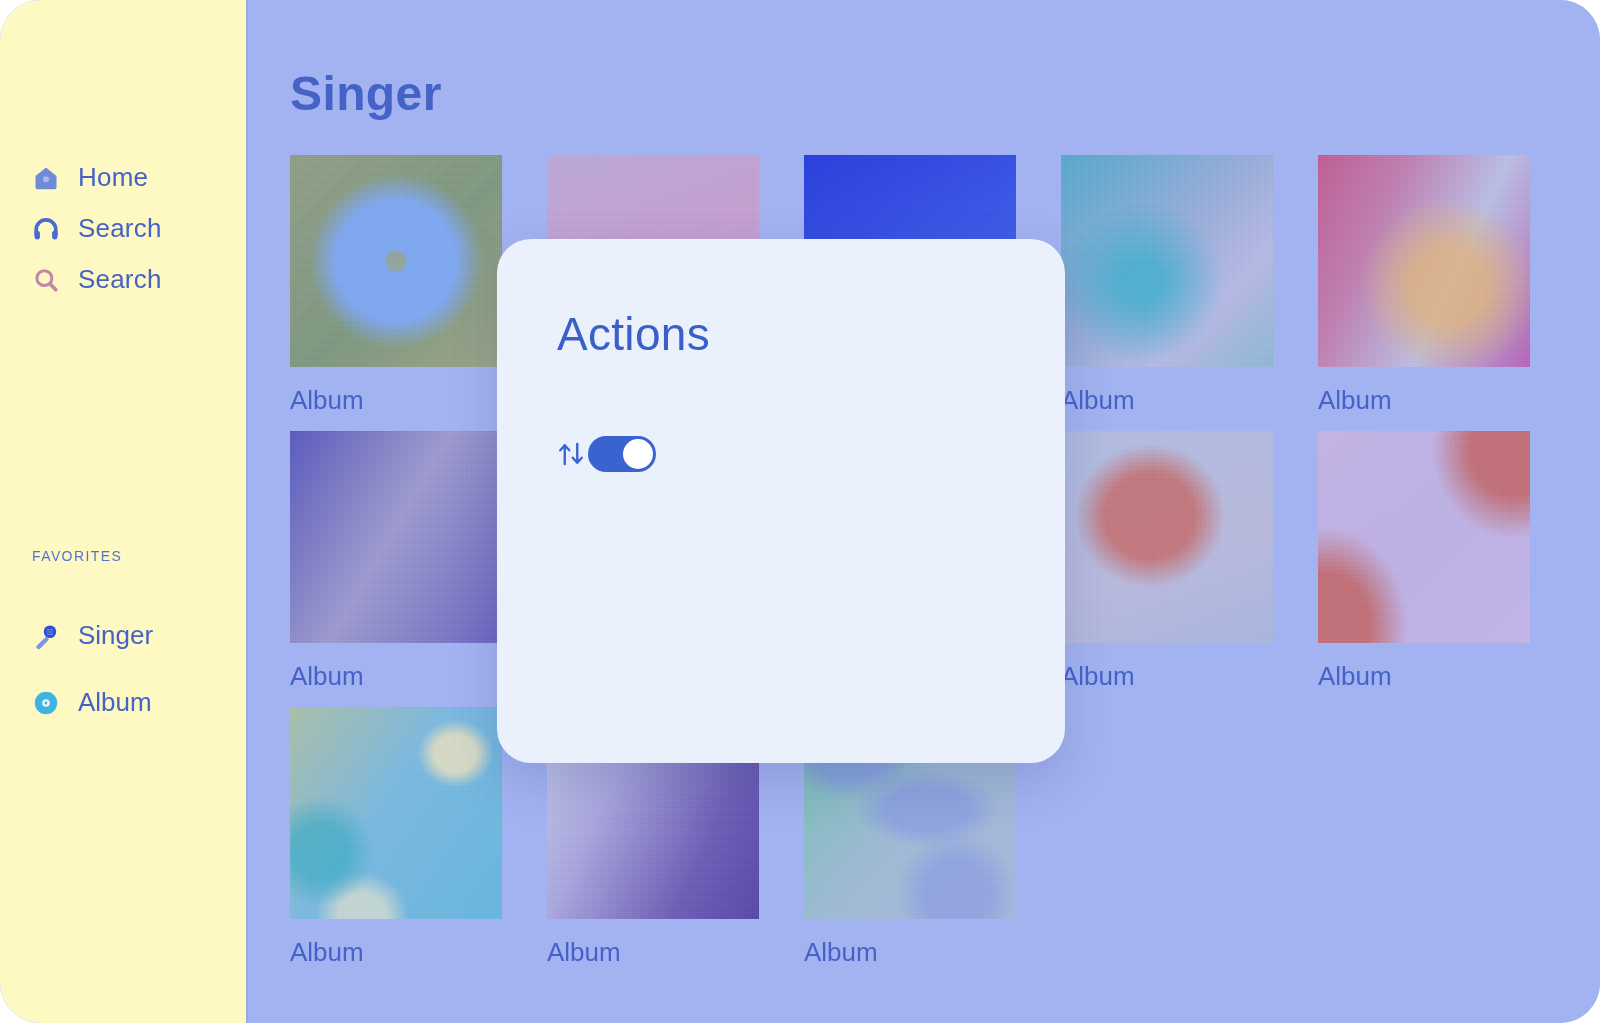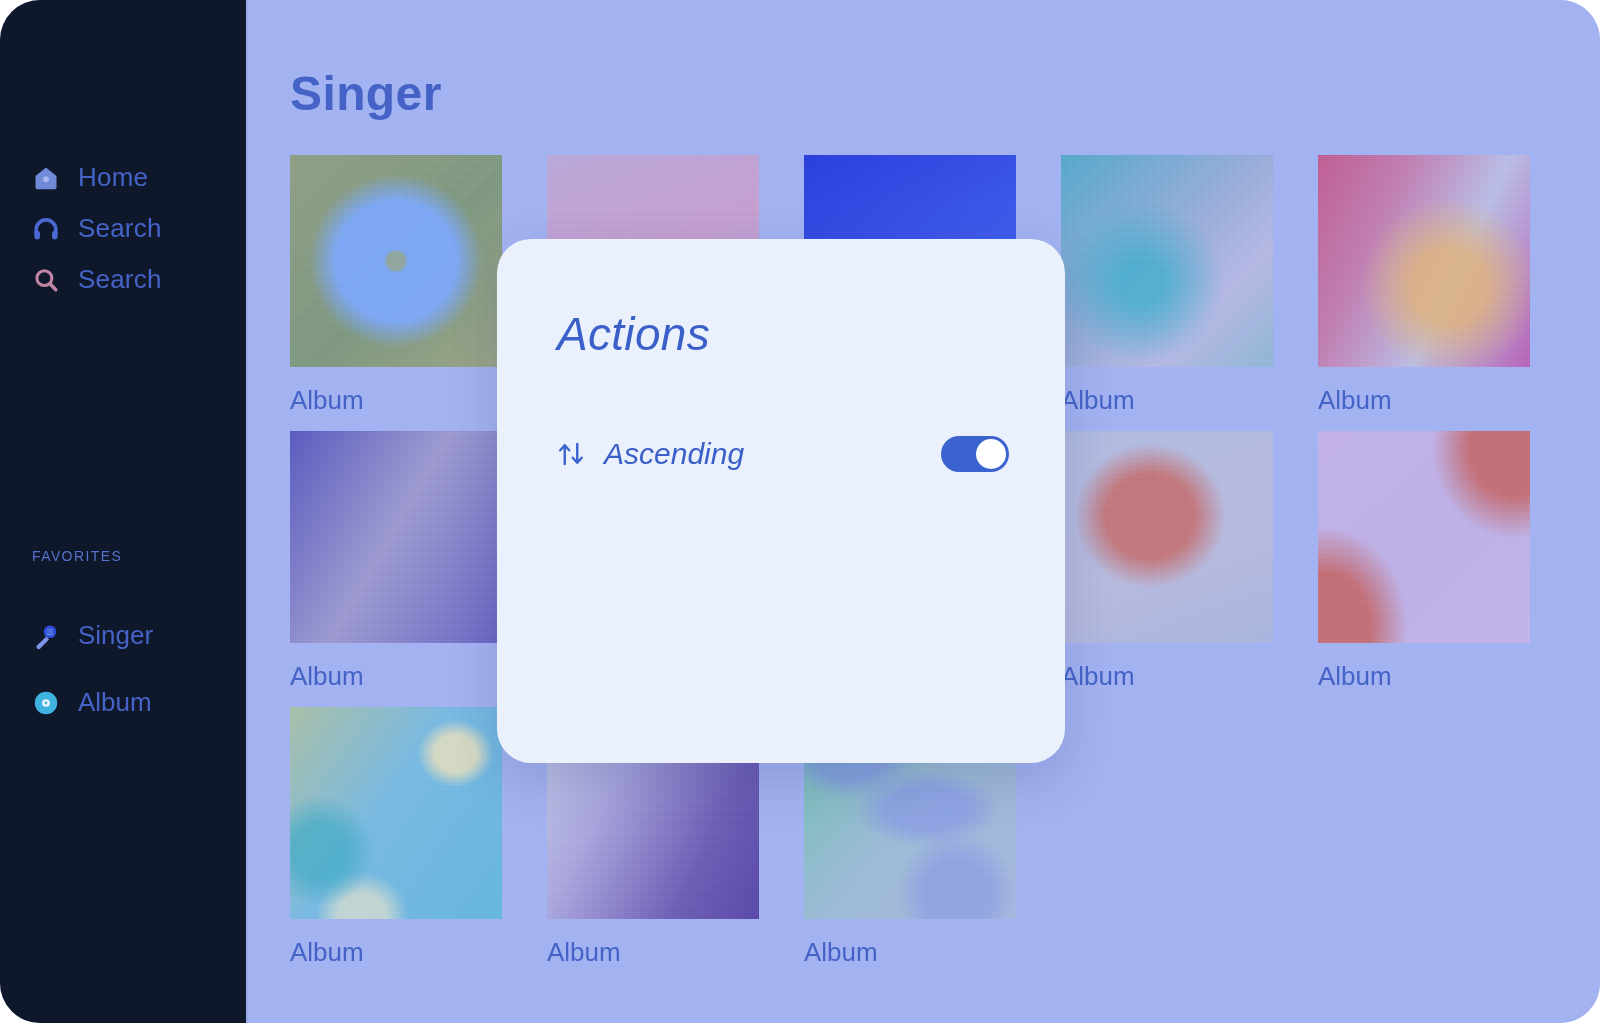--- a/index.html
+++ b/index.html
@@ -17,21 +17,21 @@
     background: #a3b2f0;
     display: flex;
   }
 
   
   #sidebar {
     position: relative;
     width: 248px;
     height: 100%;
     flex: 0 0 248px;
-    background: #0f172a;
+    background: #fef9c3;
     border-right: 2px solid #99a8e8;
   }
   .nav-list { position: absolute; top: 152px; left: 0; width: 100%; }
   .nav-item {
     display: flex; align-items: center;
     height: 51px;
     padding-left: 32px;
     gap: 18px;
     cursor: pointer;
   }
@@ -146,21 +146,20 @@
   .a13 { background:
       radial-gradient(ellipse 30% 22% at 22% 22%, rgba(130,145,235,.6) 0 55%, rgba(130,145,235,0) 100%),
       radial-gradient(ellipse 35% 18% at 58% 48%, rgba(130,145,235,.55) 0 55%, rgba(130,145,235,0) 100%),
       radial-gradient(ellipse 28% 30% at 72% 88%, rgba(130,145,235,.5) 0 55%, rgba(130,145,235,0) 100%),
       linear-gradient(130deg,#6fc0b3 0%,#9dbad6 50%,#a6b7dd 100%); }
 
   
   #modal-overlay {
     position: absolute; inset: 0;
     pointer-events: none;
-    font-style: italic;
   }
   #modal {
     position: absolute;
     left: 497px; top: 239px;
     width: 568px; height: 524px;
     background: #eaf1fd;
     border-radius: 34px;
     box-shadow: 0 18px 48px rgba(40,55,120,.18);
     pointer-events: auto;
   }
@@ -352,21 +351,20 @@
 
       <div id="modal-title">Actions</div>
 
       <div class="action-row" id="row-ascending">
         <span class="row-icon">
           <svg width="30" height="30" viewBox="0 0 24 24">
             <path d="M7 20 V5 M7 5 L3.4 9 M7 5 L10.6 9" fill="none" stroke="#3b63cf" stroke-width="1.9" stroke-linecap="round" stroke-linejoin="round"></path>
             <path d="M17 4 V19 M17 19 L13.4 15 M17 19 L20.6 15" fill="none" stroke="#3b63cf" stroke-width="1.9" stroke-linecap="round" stroke-linejoin="round"></path>
           </svg>
         </span>
-        <span class="row-label">Ascending</span>
         <span class="toggle">
           <span class="knob"></span>
         </span>
       </div>
 
 
     </div>
   </div>
 
 </div>

